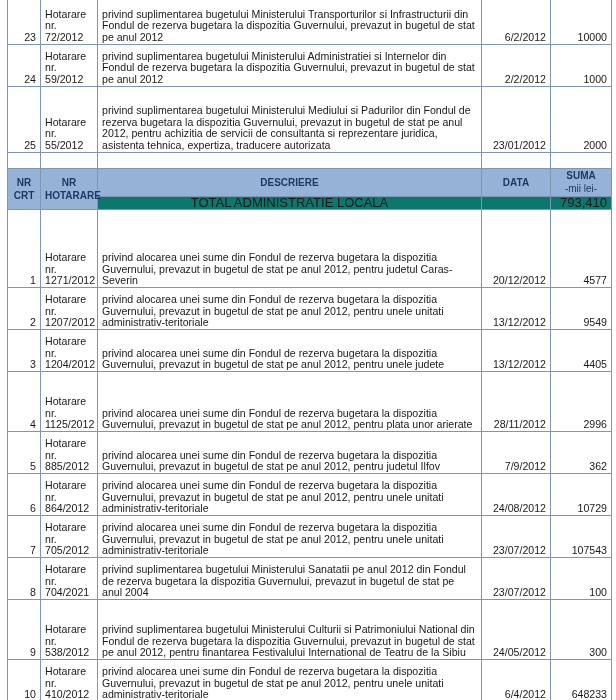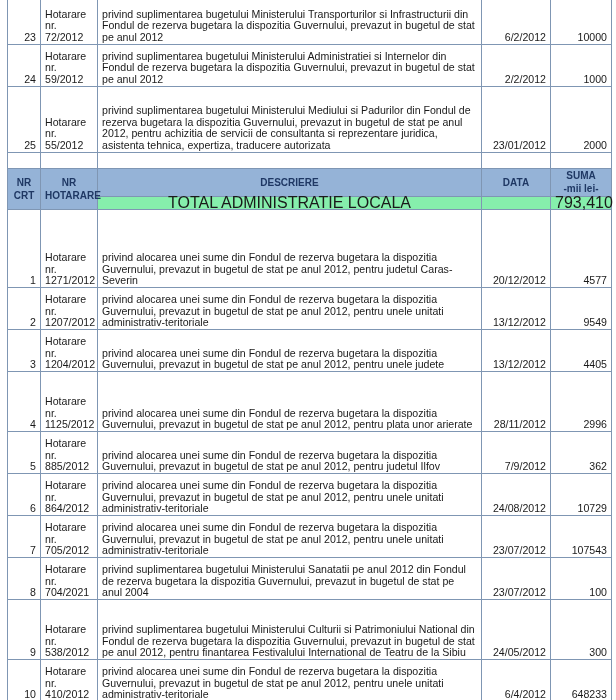--- a/index.html
+++ b/index.html
@@ -8,21 +8,21 @@
   table { position: absolute; left: 7px; top: -4px; border-collapse: collapse;
           table-layout: fixed; width: 604px; }
   td, th { border: 1px solid #7f96b3; padding: 0 4px 1px 4px; font-size: 10.6px;
            line-height: 11.4px; vertical-align: bottom; }
   col.c-nr { width: 33px; } col.c-hot { width: 57px; } col.c-desc { width: 384px; }
   col.c-date { width: 69px; } col.c-sum { width: 61px; }
   .nr { text-align: right; }
   .num { text-align: right; }
   .hdr th { background: #95b3d7; color: #1f3864; font-weight: bold; font-size: 10px;
             text-align: center; vertical-align: middle; line-height: 13px; }
-  .total td { background: #86efac; font-size: 16px; }
+  .total td { background: #0f766e; font-size: 13px; }
   .total .label { text-align: center; }
   .spacer td { height: 14px; }
 </style>
 </head>
 <body>
 
 <table>
   <colgroup>
     <col class="c-nr">
       <col class="c-hot">
@@ -61,21 +61,21 @@
         <td></td>
         <td></td>
     </tr>
     <tr class="hdr">
       <th rowspan="2">NR CRT</th>
       <th rowspan="2">NR HOTARARE</th>
       <th style="height:26px">DESCRIERE</th>
       <th>DATA</th>
       <th>
         <span>SUMA</span><br>
-        <span style="font-weight:bold">-mii lei-</span>
+        <span style="font-weight:normal">-mii lei-</span>
       </th>
     </tr>
     <tr class="total">
       <td class="label">TOTAL ADMINISTRATIE LOCALA</td>
       <td></td>
       <td class="num">793,410</td>
     </tr>
   </tbody>
   <tbody id="main-body">
       <tr style="height: 78px;">

